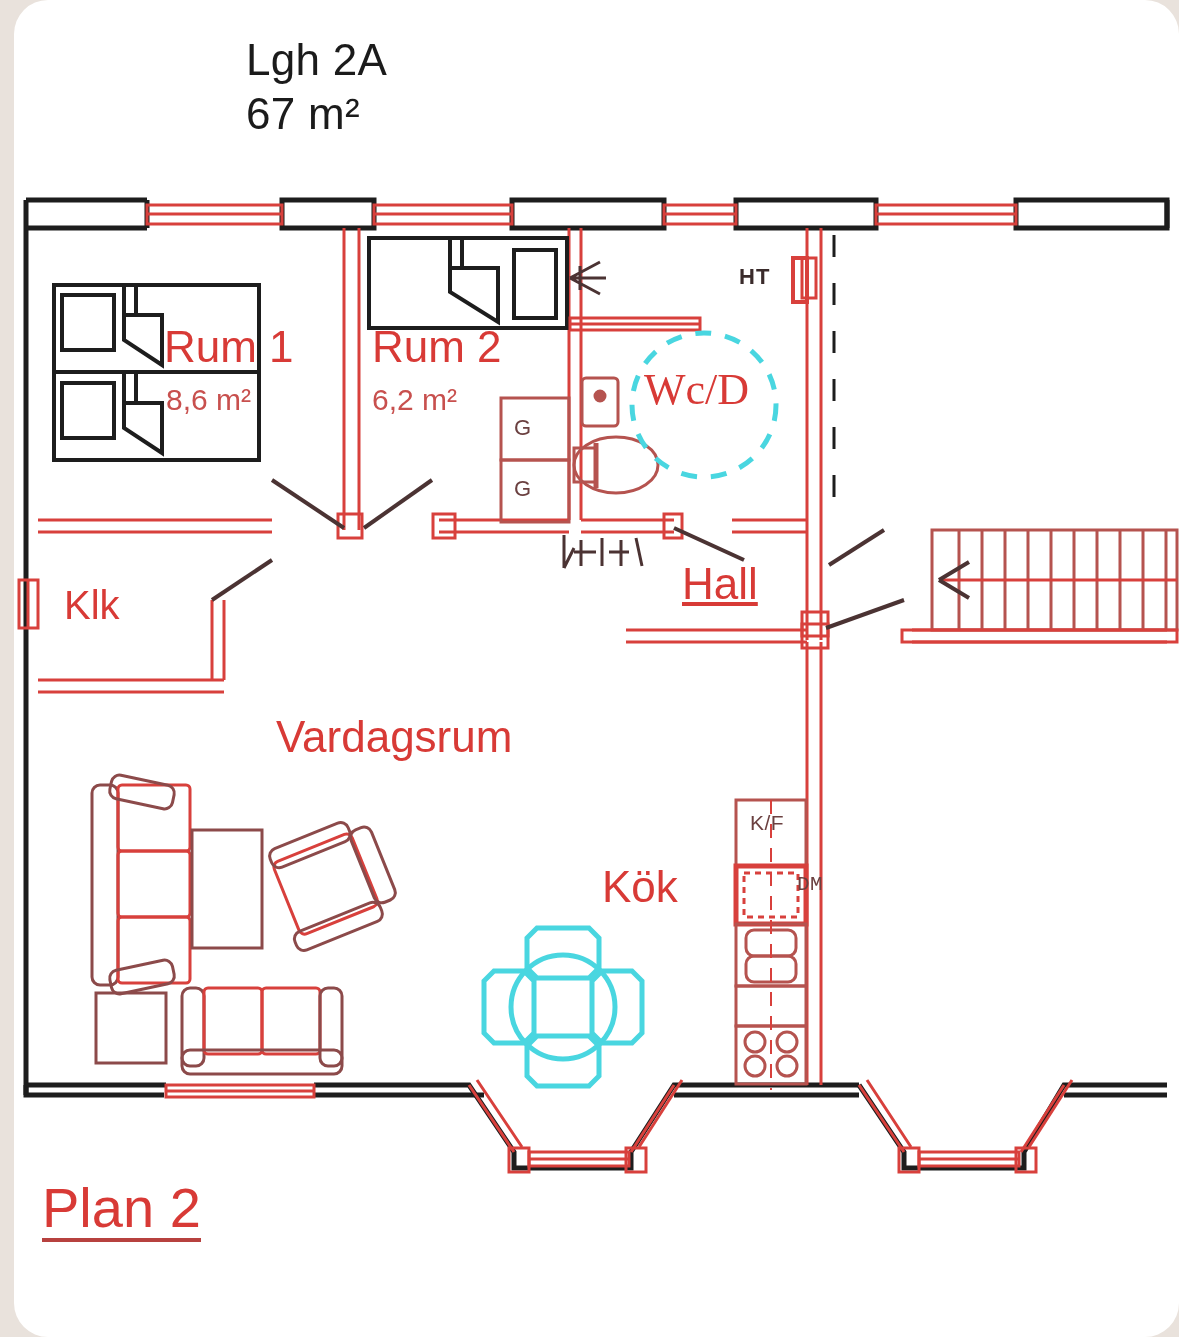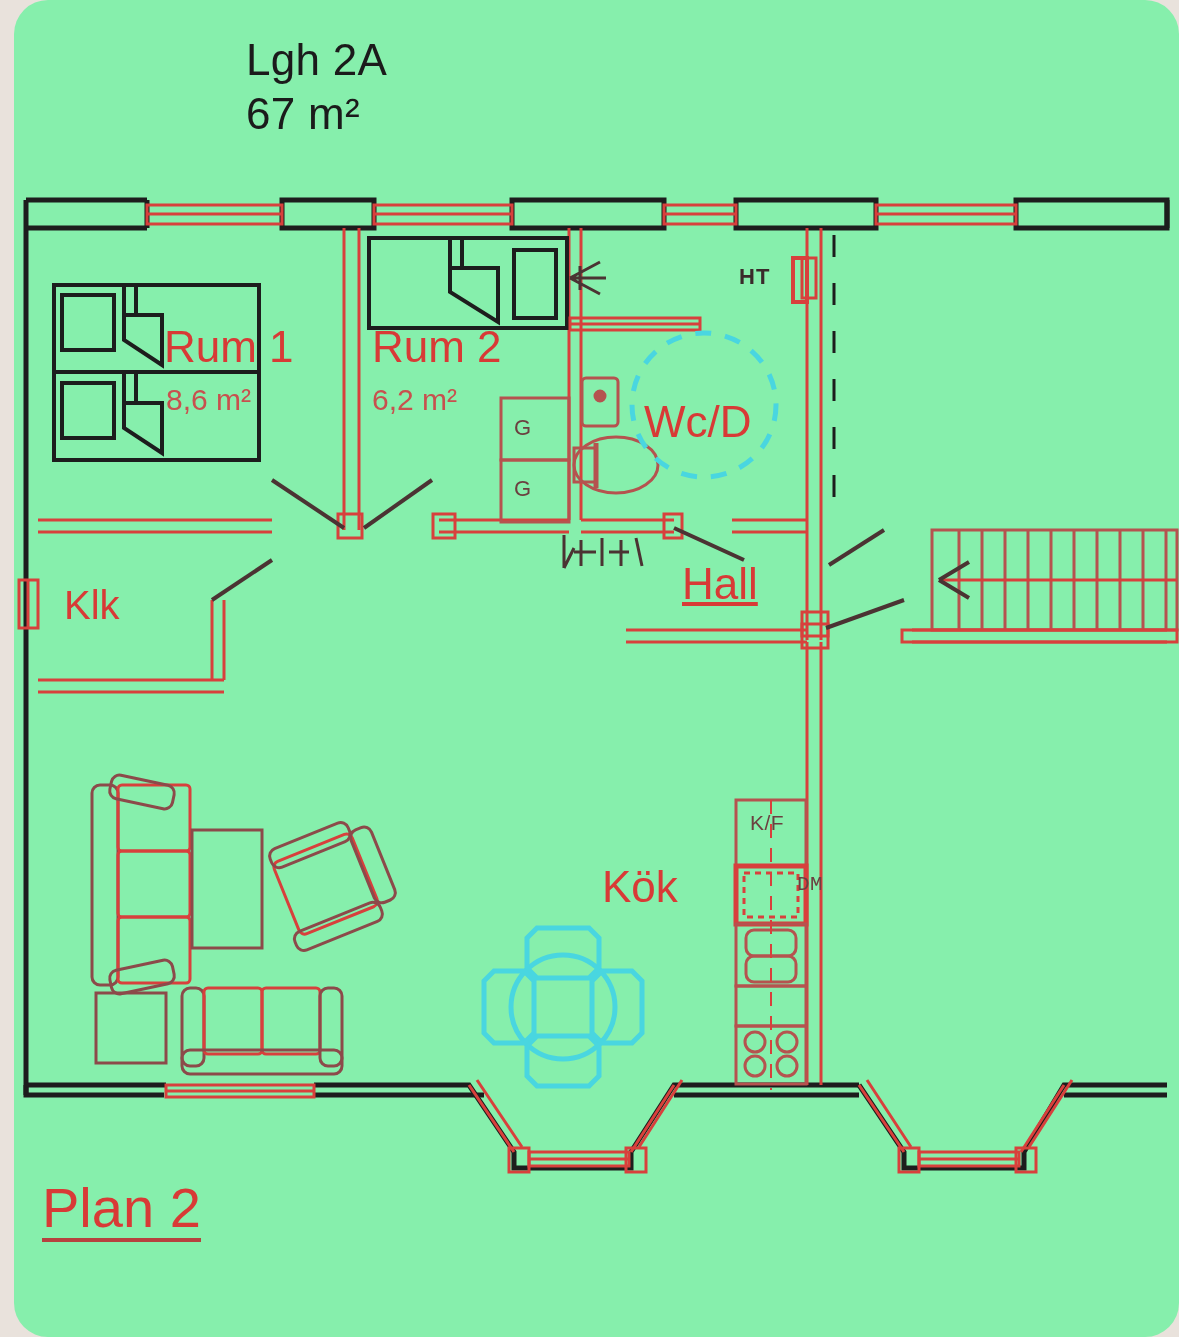--- a/index.html
+++ b/index.html
@@ -4,21 +4,21 @@
 <style>
   html,body{margin:0;padding:0;}
   body{
     width:1179px;height:1337px;
     background:#e9e2dc;
     font-family:"Liberation Sans", sans-serif;
     overflow:hidden;
   }
   #card{
     position:absolute;left:14px;top:0;width:1165px;height:1337px;
-    background:#86efac;
+    background:#ffffff;
     border-radius:34px;
     overflow:hidden;
   }
   #stage{position:absolute;left:0;top:0;width:1165px;height:1337px;}
   svg#plan{position:absolute;left:0;top:0;width:1165px;height:1337px;}
 
   .lbl{position:absolute;white-space:nowrap;line-height:1;}
   .title-txt{color:#1b1b1b;font-size:44px;letter-spacing:.3px;}
   .room-name{color:#d83a36;font-size:44px;text-align:right;}
   .room-area{color:#c8504e;font-size:30px;}
@@ -260,26 +260,27 @@
 
     <div class="lbl title-txt" style="left:232px;top:38px;">Lgh 2A</div>
     <div class="lbl title-txt" style="left:232px;top:92px;">67 m²</div>
 
     <div class="lbl room-name" style="left:150px;top:325px;">Rum 1</div>
     <div class="lbl room-area" style="left:152px;top:385px;">8,6 m²</div>
 
     <div class="lbl room-name" style="left:358px;top:325px;">Rum 2</div>
     <div class="lbl room-area" style="left:358px;top:385px;">6,2 m²</div>
 
-    <div class="lbl room-name" style="left:630px;top:400px;">Wc/D</div>
+    <div class="lbl room-name" style="left:630px;top:368px;font-family:Liberation Serif, serif;">Wc/D</div>
 
     <div class="lbl room-name" style="left:668px;top:562px;text-decoration:underline;">Hall</div>
 
     <div class="lbl room-sm" style="left:50px;top:585px;">Klk</div>
 
+    <div class="lbl room-name" style="left:262px;top:715px;">Vardagsrum</div>
 
     <div class="lbl room-name" style="left:588px;top:865px;">Kök</div>
 
     <div class="lbl tag-dark" style="left:725px;top:266px;">HT</div>
 
     <div class="lbl tag-g" style="left:500px;top:417px;">G</div>
     <div class="lbl tag-g" style="left:500px;top:478px;">G</div>
 
     <div class="lbl tag-appl" style="left:724px;top:812px;">K/F</div>
     <div class="lbl tag-appl" style="left:771px;top:874px;font-family:Liberation Mono, monospace;">DM</div>

